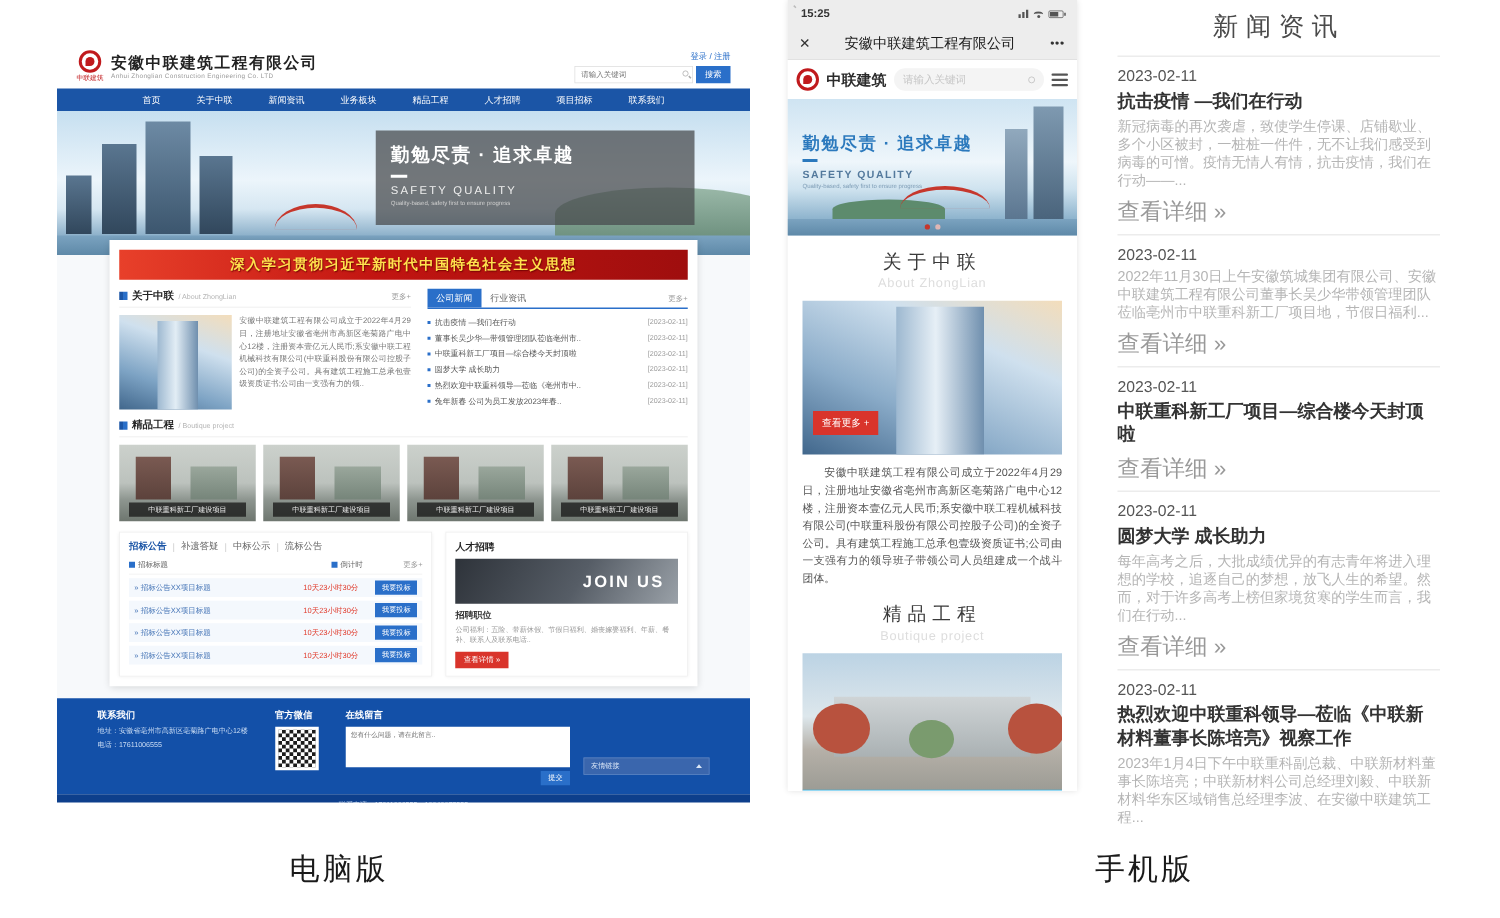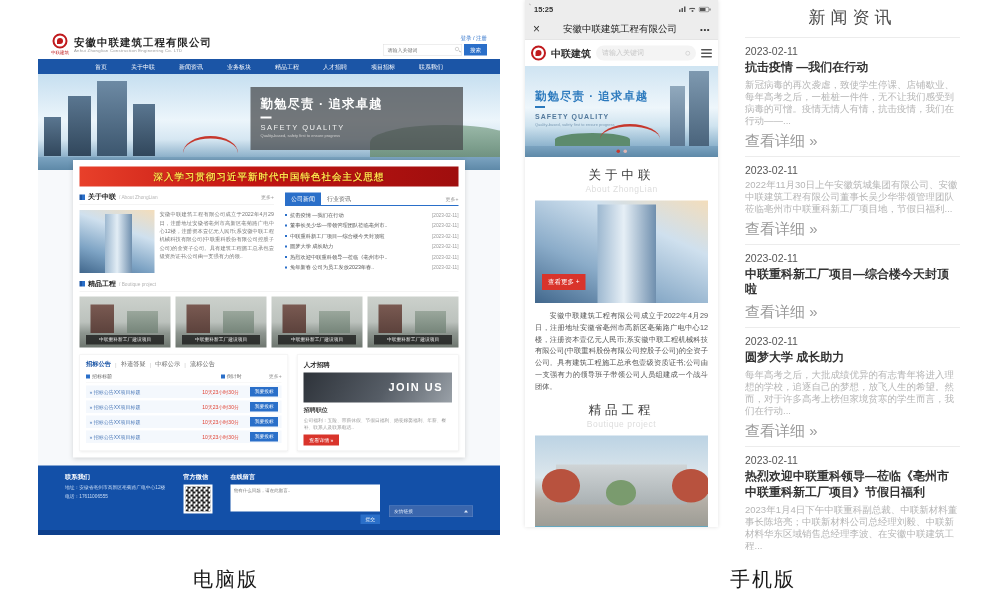--- a/index.html
+++ b/index.html
@@ -516,42 +516,42 @@
     </div>
   </div>
 
   <div class="news-panel">
     <div class="np-title">新闻资讯</div>
 
     <div class="np-list">
       <div class="np-item">
         <div class="np-date">2023-02-11</div>
         <div class="np-head">抗击疫情 —我们在行动</div>
-        <div class="np-summary">新冠病毒的再次袭虐，致使学生停课、店铺歇业、每年高考之后，一桩桩一件件，无不让我们感受到病毒的可憎。疫情无情人有情，抗击疫情，我们在行动——...</div>
+        <div class="np-summary">新冠病毒的再次袭虐，致使学生停课、店铺歇业、多个小区被封，一桩桩一件件，无不让我们感受到病毒的可憎。疫情无情人有情，抗击疫情，我们在行动——...</div>
         <div class="np-read">查看详细 »</div>
       </div>
       <div class="np-item">
         <div class="np-date">2023-02-11</div>
         <div class="np-summary">2022年11月30日上午安徽筑城集团有限公司、安徽中联建筑工程有限公司董事长吴少华带领管理团队莅临亳州市中联重科新工厂项目地，节假日福利...</div>
         <div class="np-read">查看详细 »</div>
       </div>
       <div class="np-item">
         <div class="np-date">2023-02-11</div>
         <div class="np-head">中联重科新工厂项目—综合楼今天封顶啦</div>
         <div class="np-read">查看详细 »</div>
       </div>
       <div class="np-item">
         <div class="np-date">2023-02-11</div>
         <div class="np-head">圆梦大学 成长助力</div>
         <div class="np-summary">每年高考之后，大批成绩优异的有志青年将进入理想的学校，追逐自己的梦想，放飞人生的希望。然而，对于许多高考上榜但家境贫寒的学生而言，我们在行动...</div>
         <div class="np-read">查看详细 »</div>
       </div>
       <div class="np-item">
         <div class="np-date">2023-02-11</div>
-        <div class="np-head">热烈欢迎中联重科领导—莅临《亳州市中联重科新工厂项目》节假日福利</div>
+        <div class="np-head">热烈欢迎中联重科领导—莅临《中联新材料董事长陈培亮》视察工作</div>
         <div class="np-summary">2023年1月4日下午中联重科副总裁、中联新材料董事长陈培亮；中联新材料公司总经理刘毅、中联新材料华东区域销售总经理李波、在安徽中联建筑工程...</div>
 
       </div>
     </div>
 
   </div>
 
   <div class="version-label label-desktop">电脑版</div>
   <div class="version-label label-mobile">手机版</div>
 

